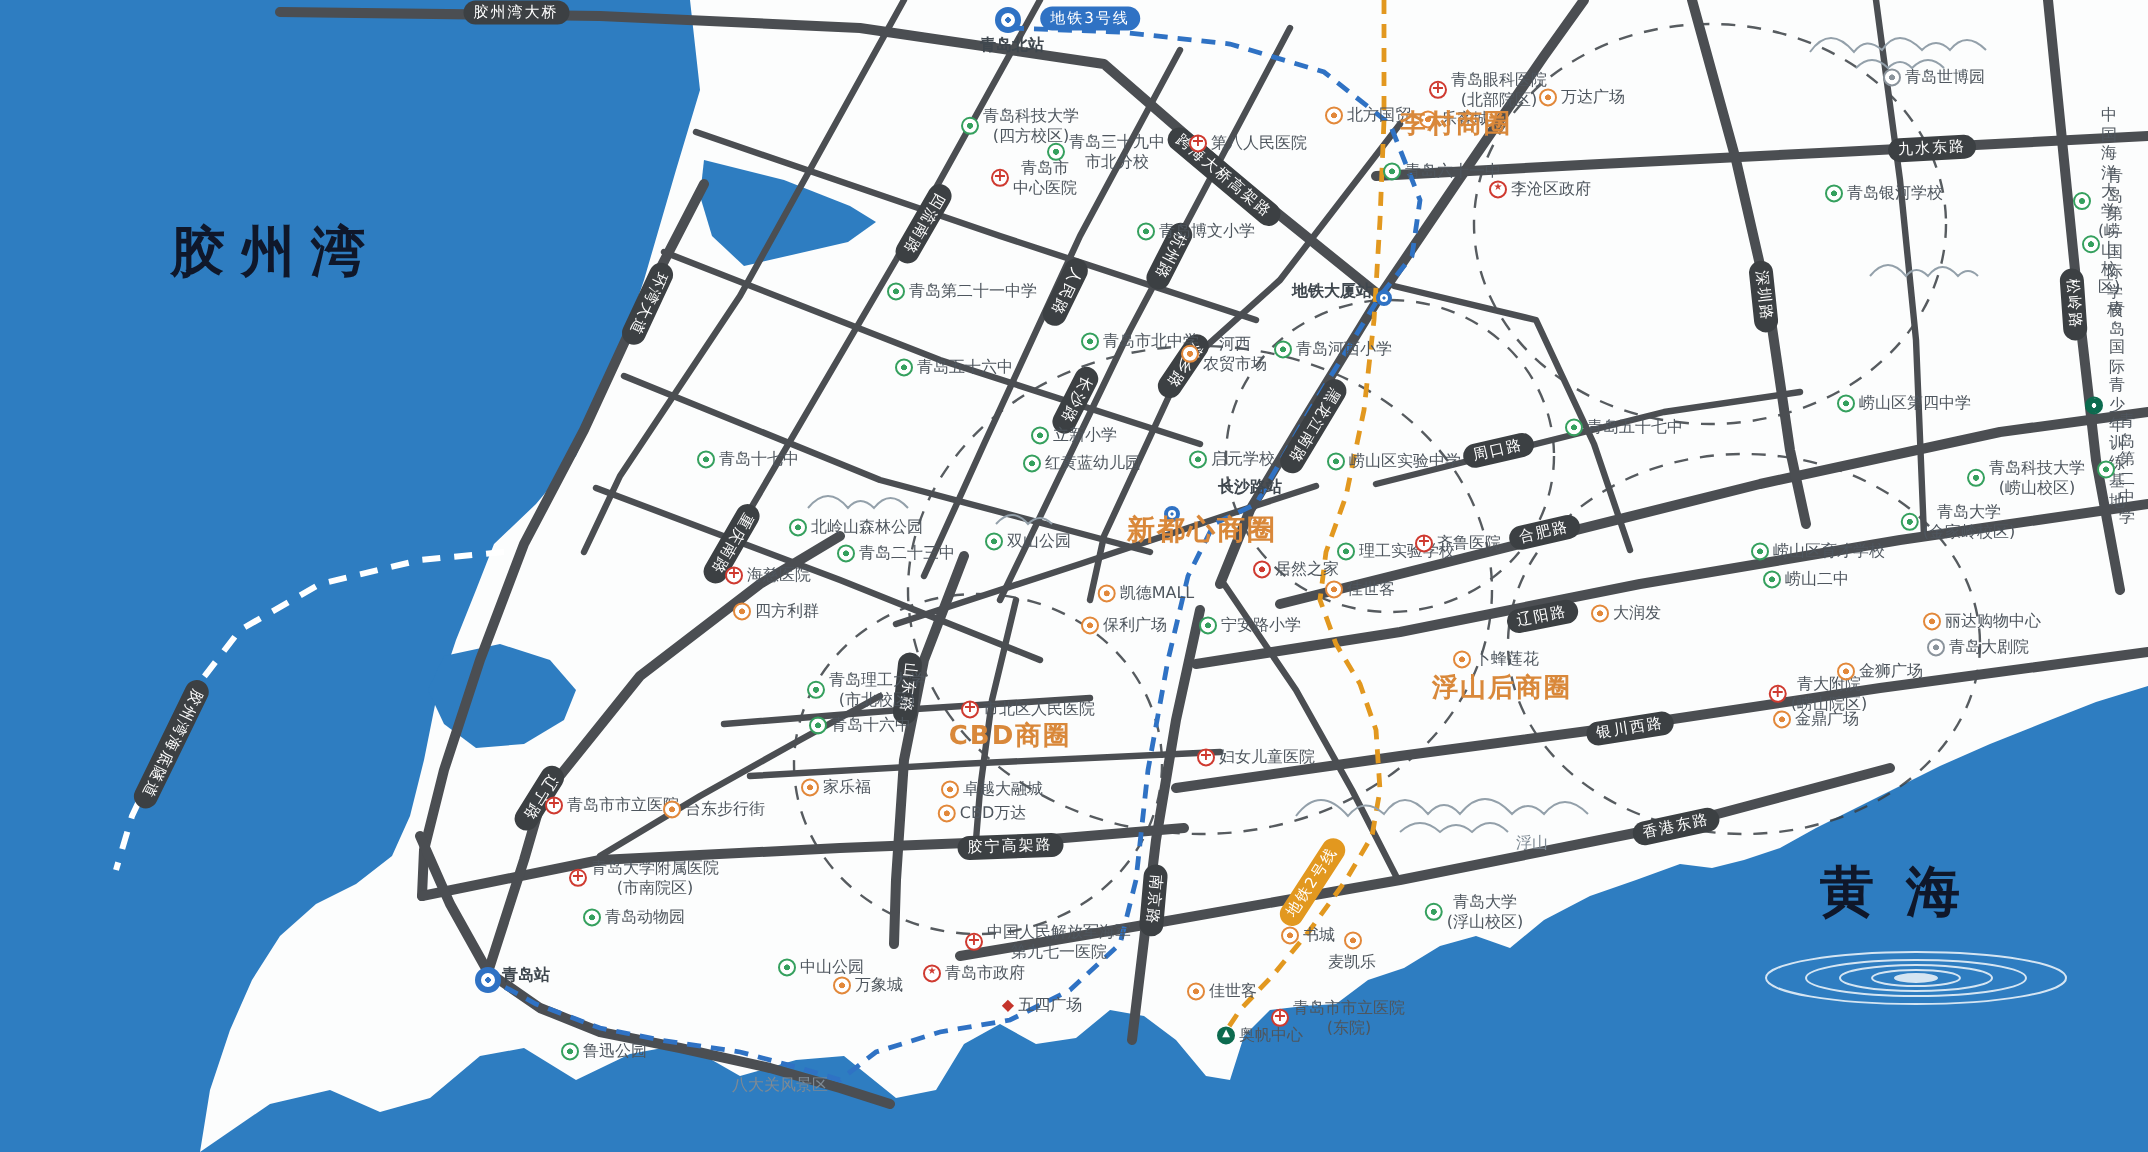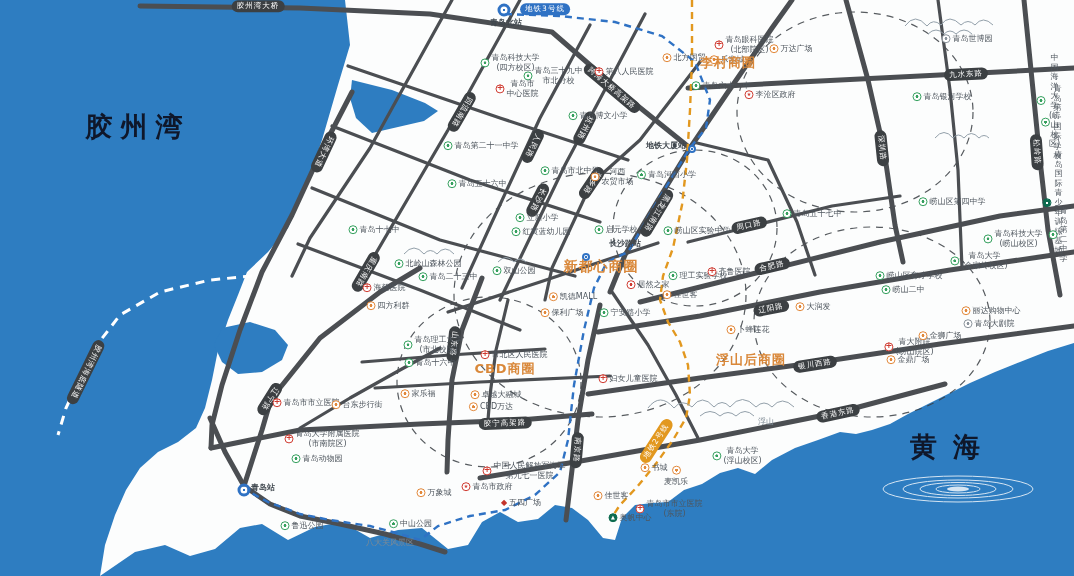--- a/index.html
+++ b/index.html
@@ -147,21 +147,21 @@
       </div>
       <div class="lbl k-district" style="left: 728px; top: 25px; transform: translate(-50%, -50%); margin-top: 38px;">
         <span class="tx">李村商圈</span>
       </div>
       <div class="lbl k-district" style="left: 601px; top: 266px; transform: translate(-50%, -50%); font-size: 14px;">
         <span class="tx">新都心商圈</span>
       </div>
       <div class="lbl k-district" style="left: 505px; top: 369px; transform: translate(-50%, -50%);">
         <span class="tx">CBD商圈</span>
       </div>
-      <div class="lbl k-district" style="left: 751px; top: 345px; transform: translate(-50%, -50%); margin-top: 15px;">
+      <div class="lbl k-district" style="left: 751px; top: 345px; transform: translate(-50%, -50%);">
         <span class="tx">浮山后商圈</span>
       </div>
       <div class="lbl k-road" style="left: 258px; top: 6px; transform: translate(-50%, -50%);">
         <span class="tx">胶州湾大桥</span>
       </div>
       <div class="lbl k-road" style="left: 86px; top: 372px; transform: translate(-50%, -50%) rotate(116deg);">
         <span class="tx">胶州湾海底隧道</span>
       </div>
       <div class="lbl k-road" style="left: 324px; top: 152px; transform: translate(-50%, -50%) rotate(115deg);">
         <span class="tx">环湾大道</span>
@@ -505,21 +505,21 @@
       </div>
       <div class="lbl k-hospital" style="left: 322px; top: 439px; transform: translate(-50%, -50%);">
         <span class="ic ic-hosp"></span>
         <span class="tx">青岛大学附属医院
 (市南院区)</span>
       </div>
       <div class="lbl k-park" style="left: 317px; top: 459px; transform: translate(-50%, -50%);">
         <span class="ic ic-green"></span>
         <span class="tx">青岛动物园</span>
       </div>
-      <div class="lbl k-park" style="left: 389px; top: 524px; transform: translate(-50%, -50%); padding-left: 43px;">
+      <div class="lbl k-park" style="left: 389px; top: 484px; transform: translate(-50%, -50%); padding-left: 43px;">
         <span class="ic ic-green"></span>
         <span class="tx">中山公园</span>
       </div>
       <div class="lbl k-park" style="left: 302px; top: 526px; transform: translate(-50%, -50%);">
         <span class="ic ic-green"></span>
         <span class="tx">鲁迅公园</span>
       </div>
       <div class="lbl k-shopping" style="left: 434px; top: 493px; transform: translate(-50%, -50%);">
         <span class="ic ic-shop"></span>
         <span class="tx">万象城</span>

